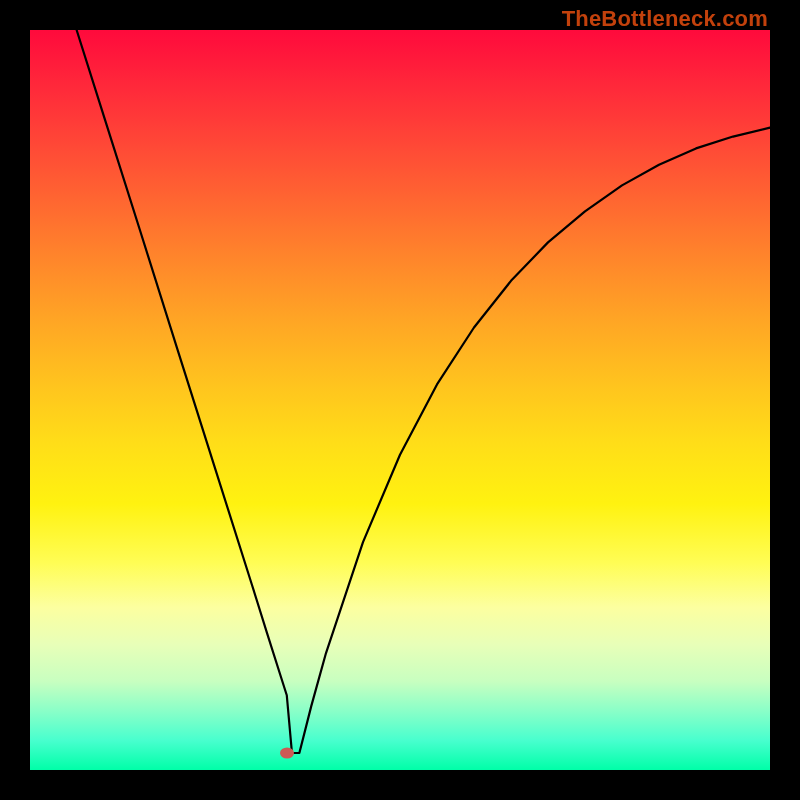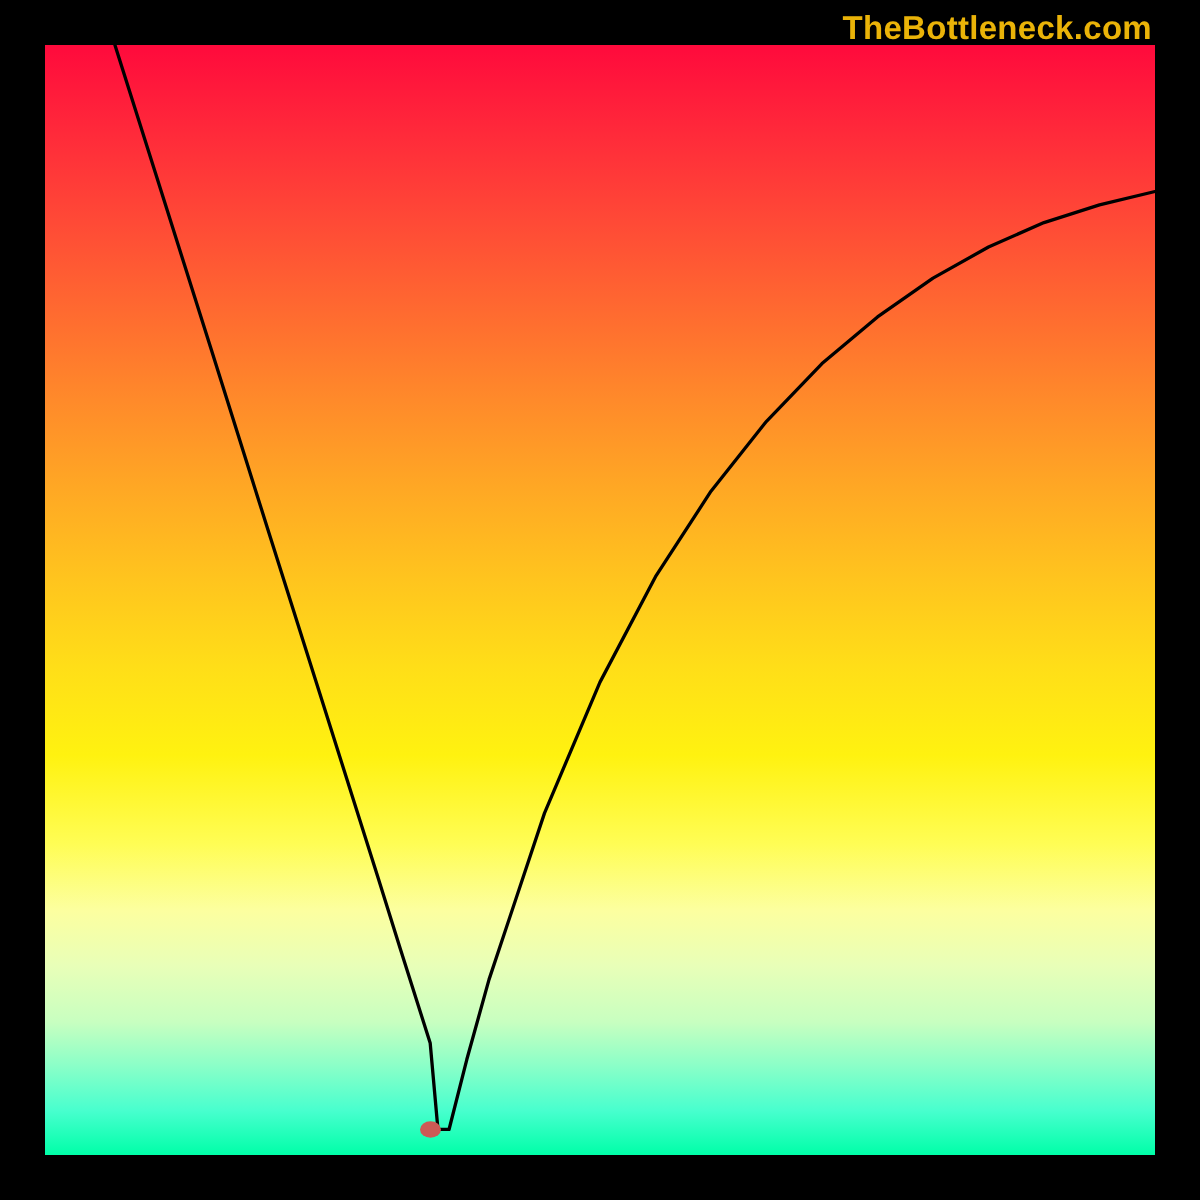--- a/index.html
+++ b/index.html
@@ -35,21 +35,21 @@
       #00ffa8 100%
     );
   }
   .watermark {
     position: absolute;
     top: 6px;
     right: 32px;
     font-family: Arial, Helvetica, sans-serif;
     font-size: 22px;
     font-weight: 600;
-    color: #eab308;
+    color: #c2410c;
     letter-spacing: 0.2px;
   }
   svg.curve {
     position: absolute;
     left: 0;
     top: 0;
     width: 740px;
     height: 740px;
     overflow: visible;
   }

